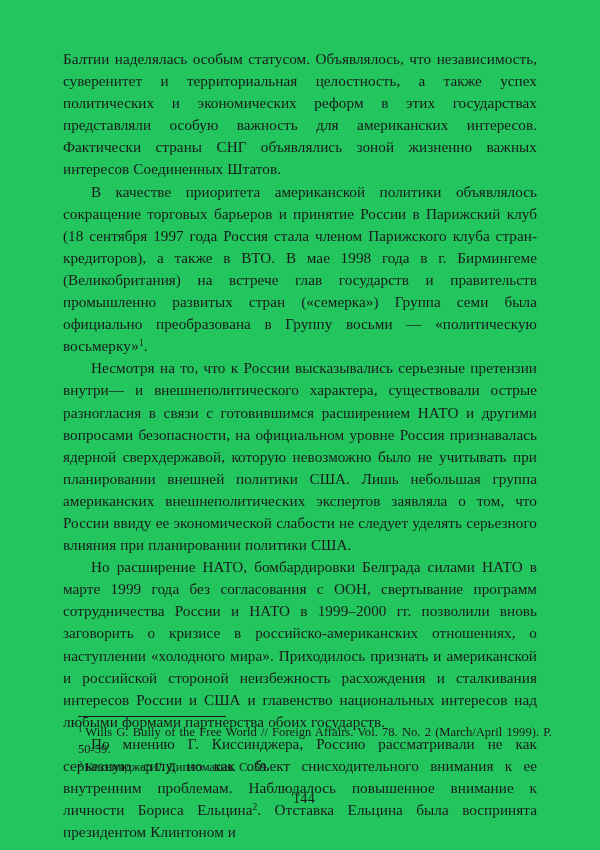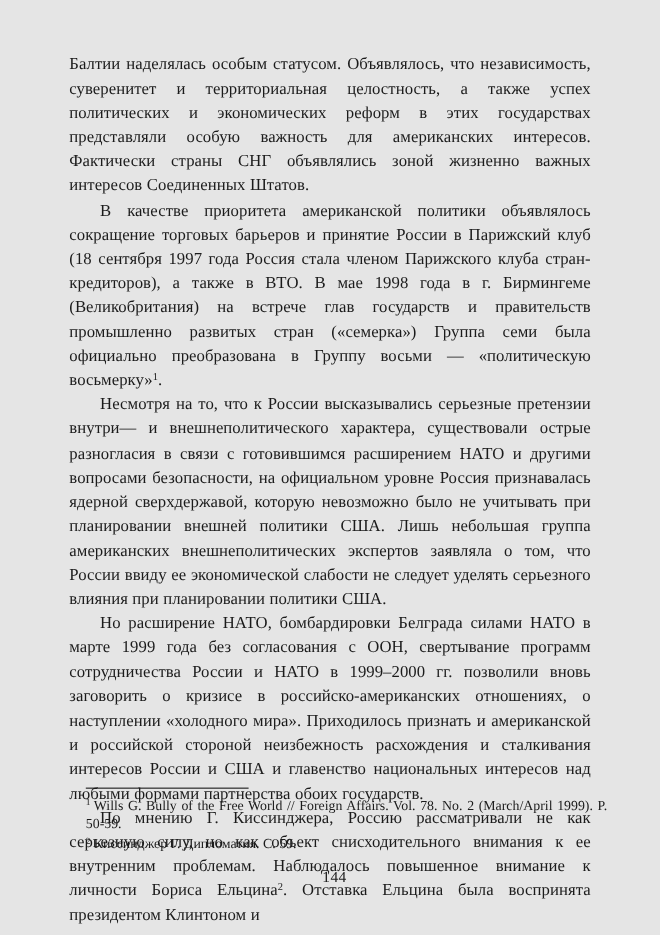--- a/index.html
+++ b/index.html
@@ -9,21 +9,21 @@
     background: #ffffff;
   }
   body {
     font-family: "Liberation Serif", "DejaVu Serif", serif;
     color: #1b1b1b;
   }
   .page {
     position: relative;
     width: 600px;
     height: 850px;
-    background: #e5e5e5;
+    background: #22c55e;
     overflow: hidden;
     box-sizing: border-box;
   }
   .text-block {
     position: absolute;
     left: 63px;
     top: 48px;
     width: 474px;
   }
   p.body-par {

